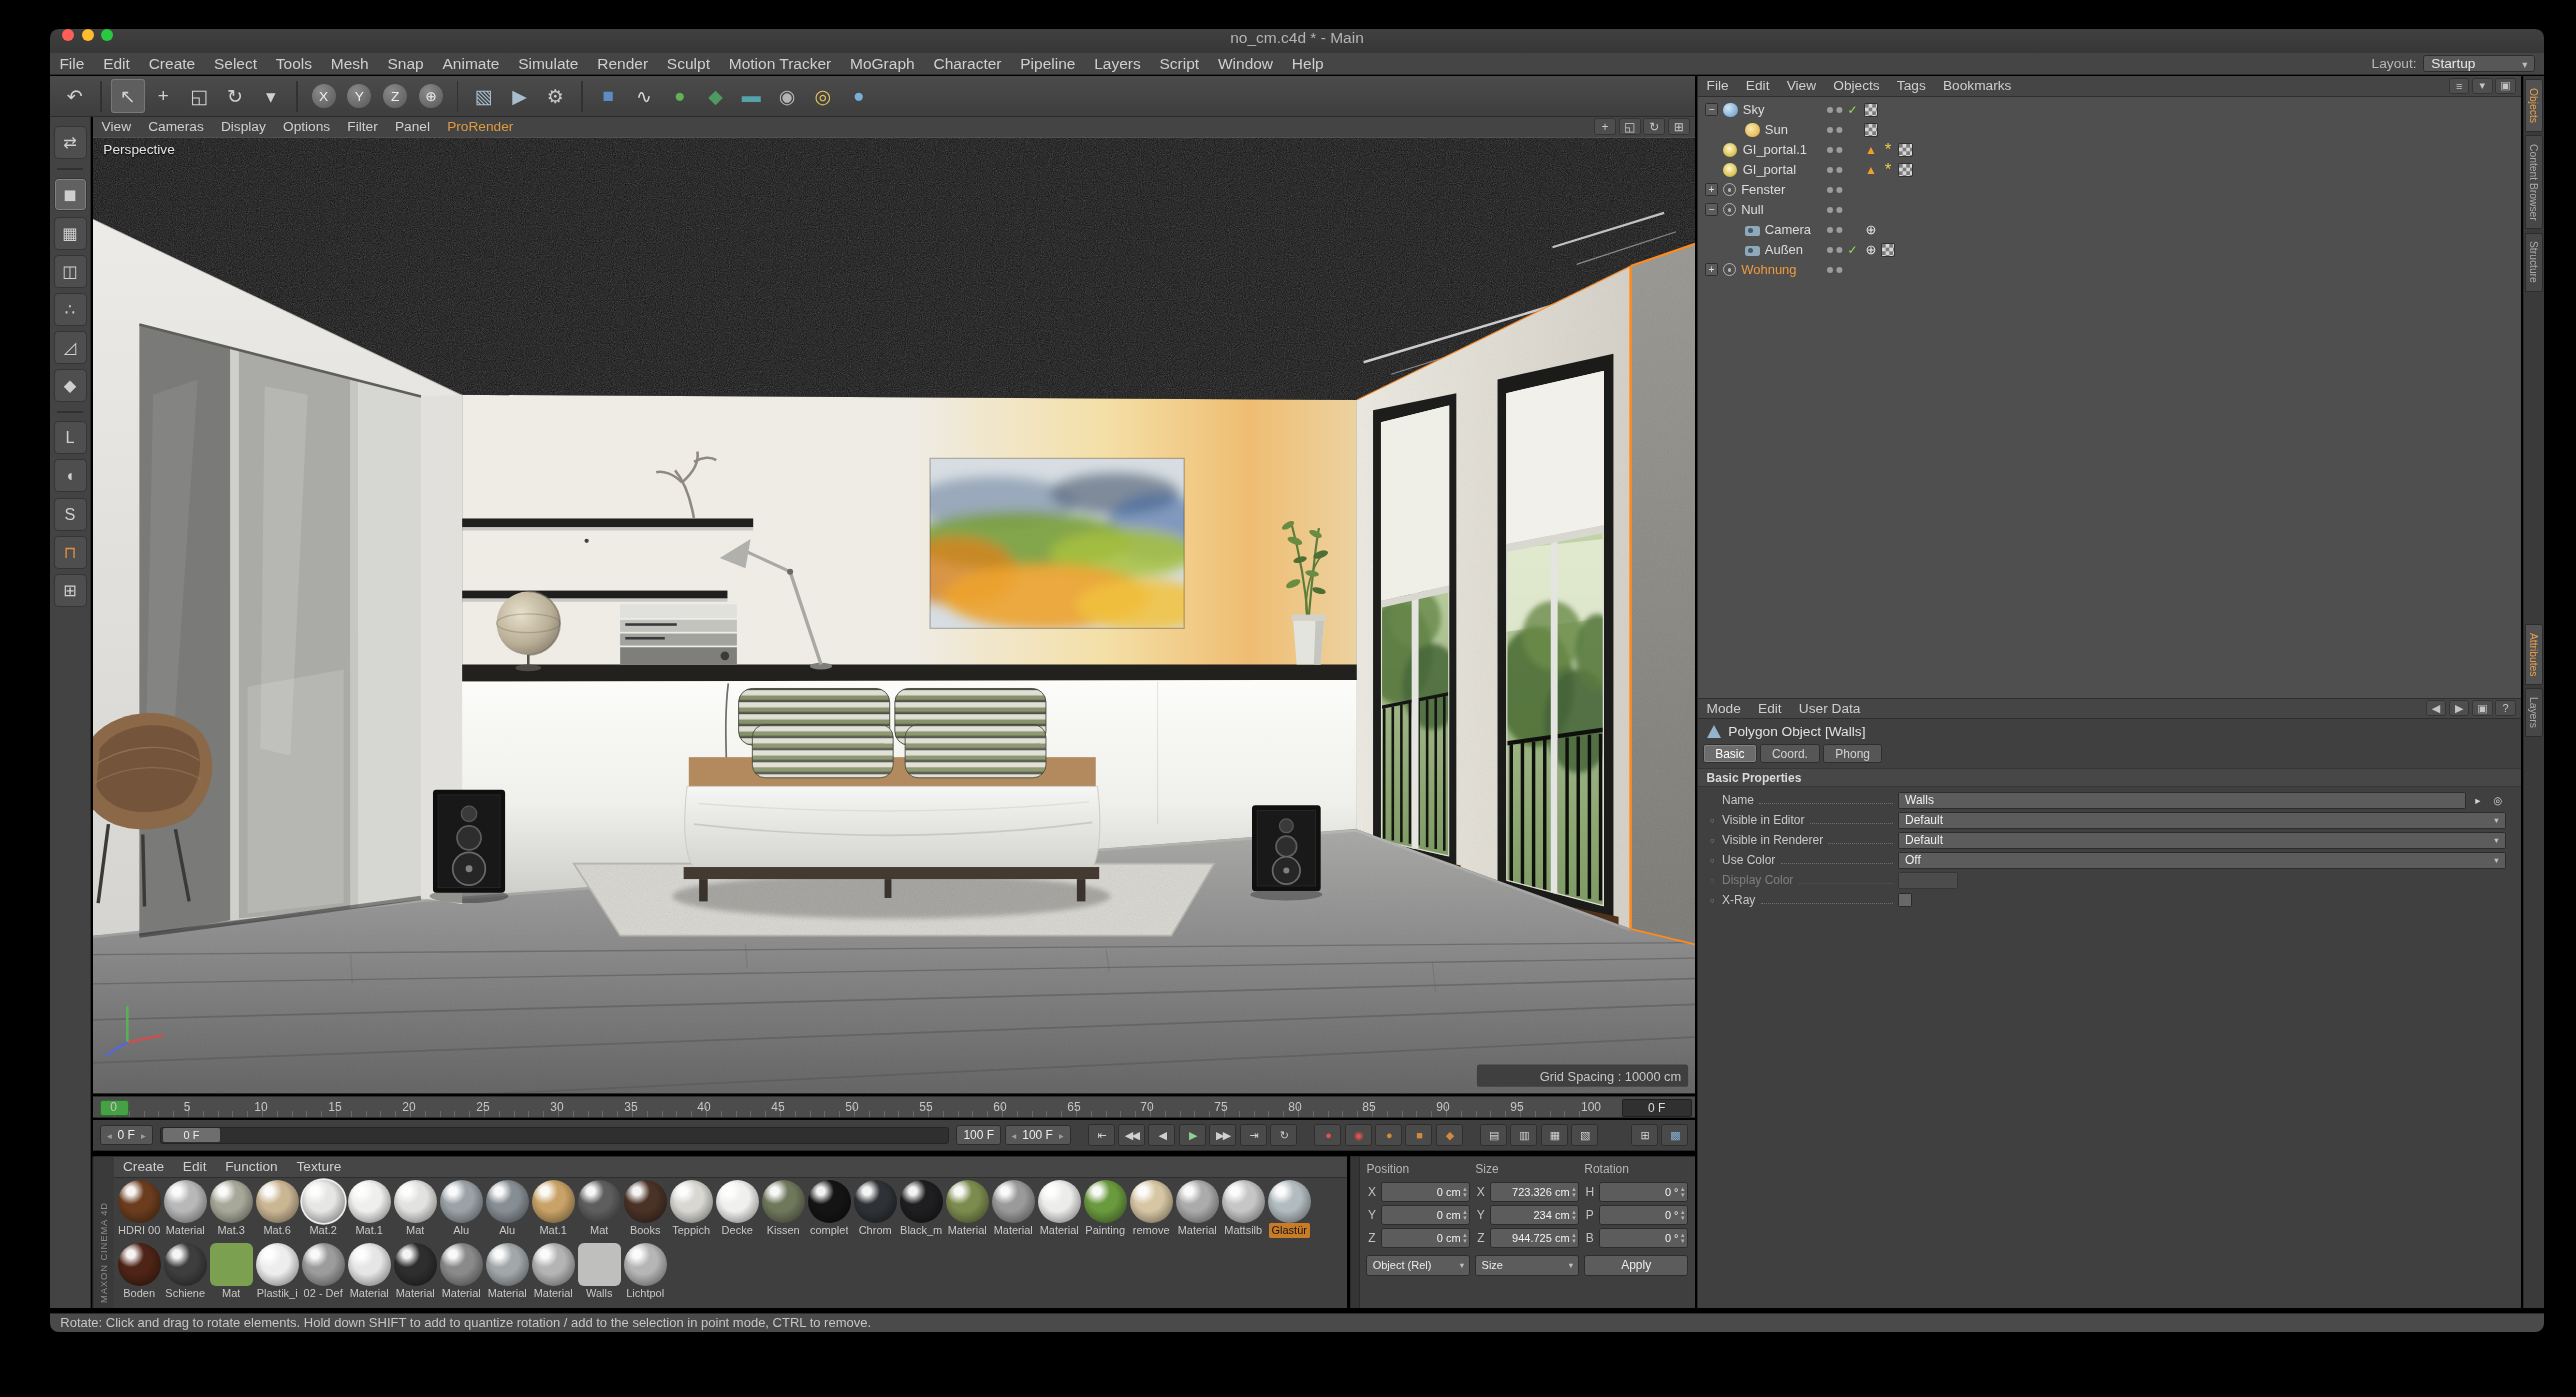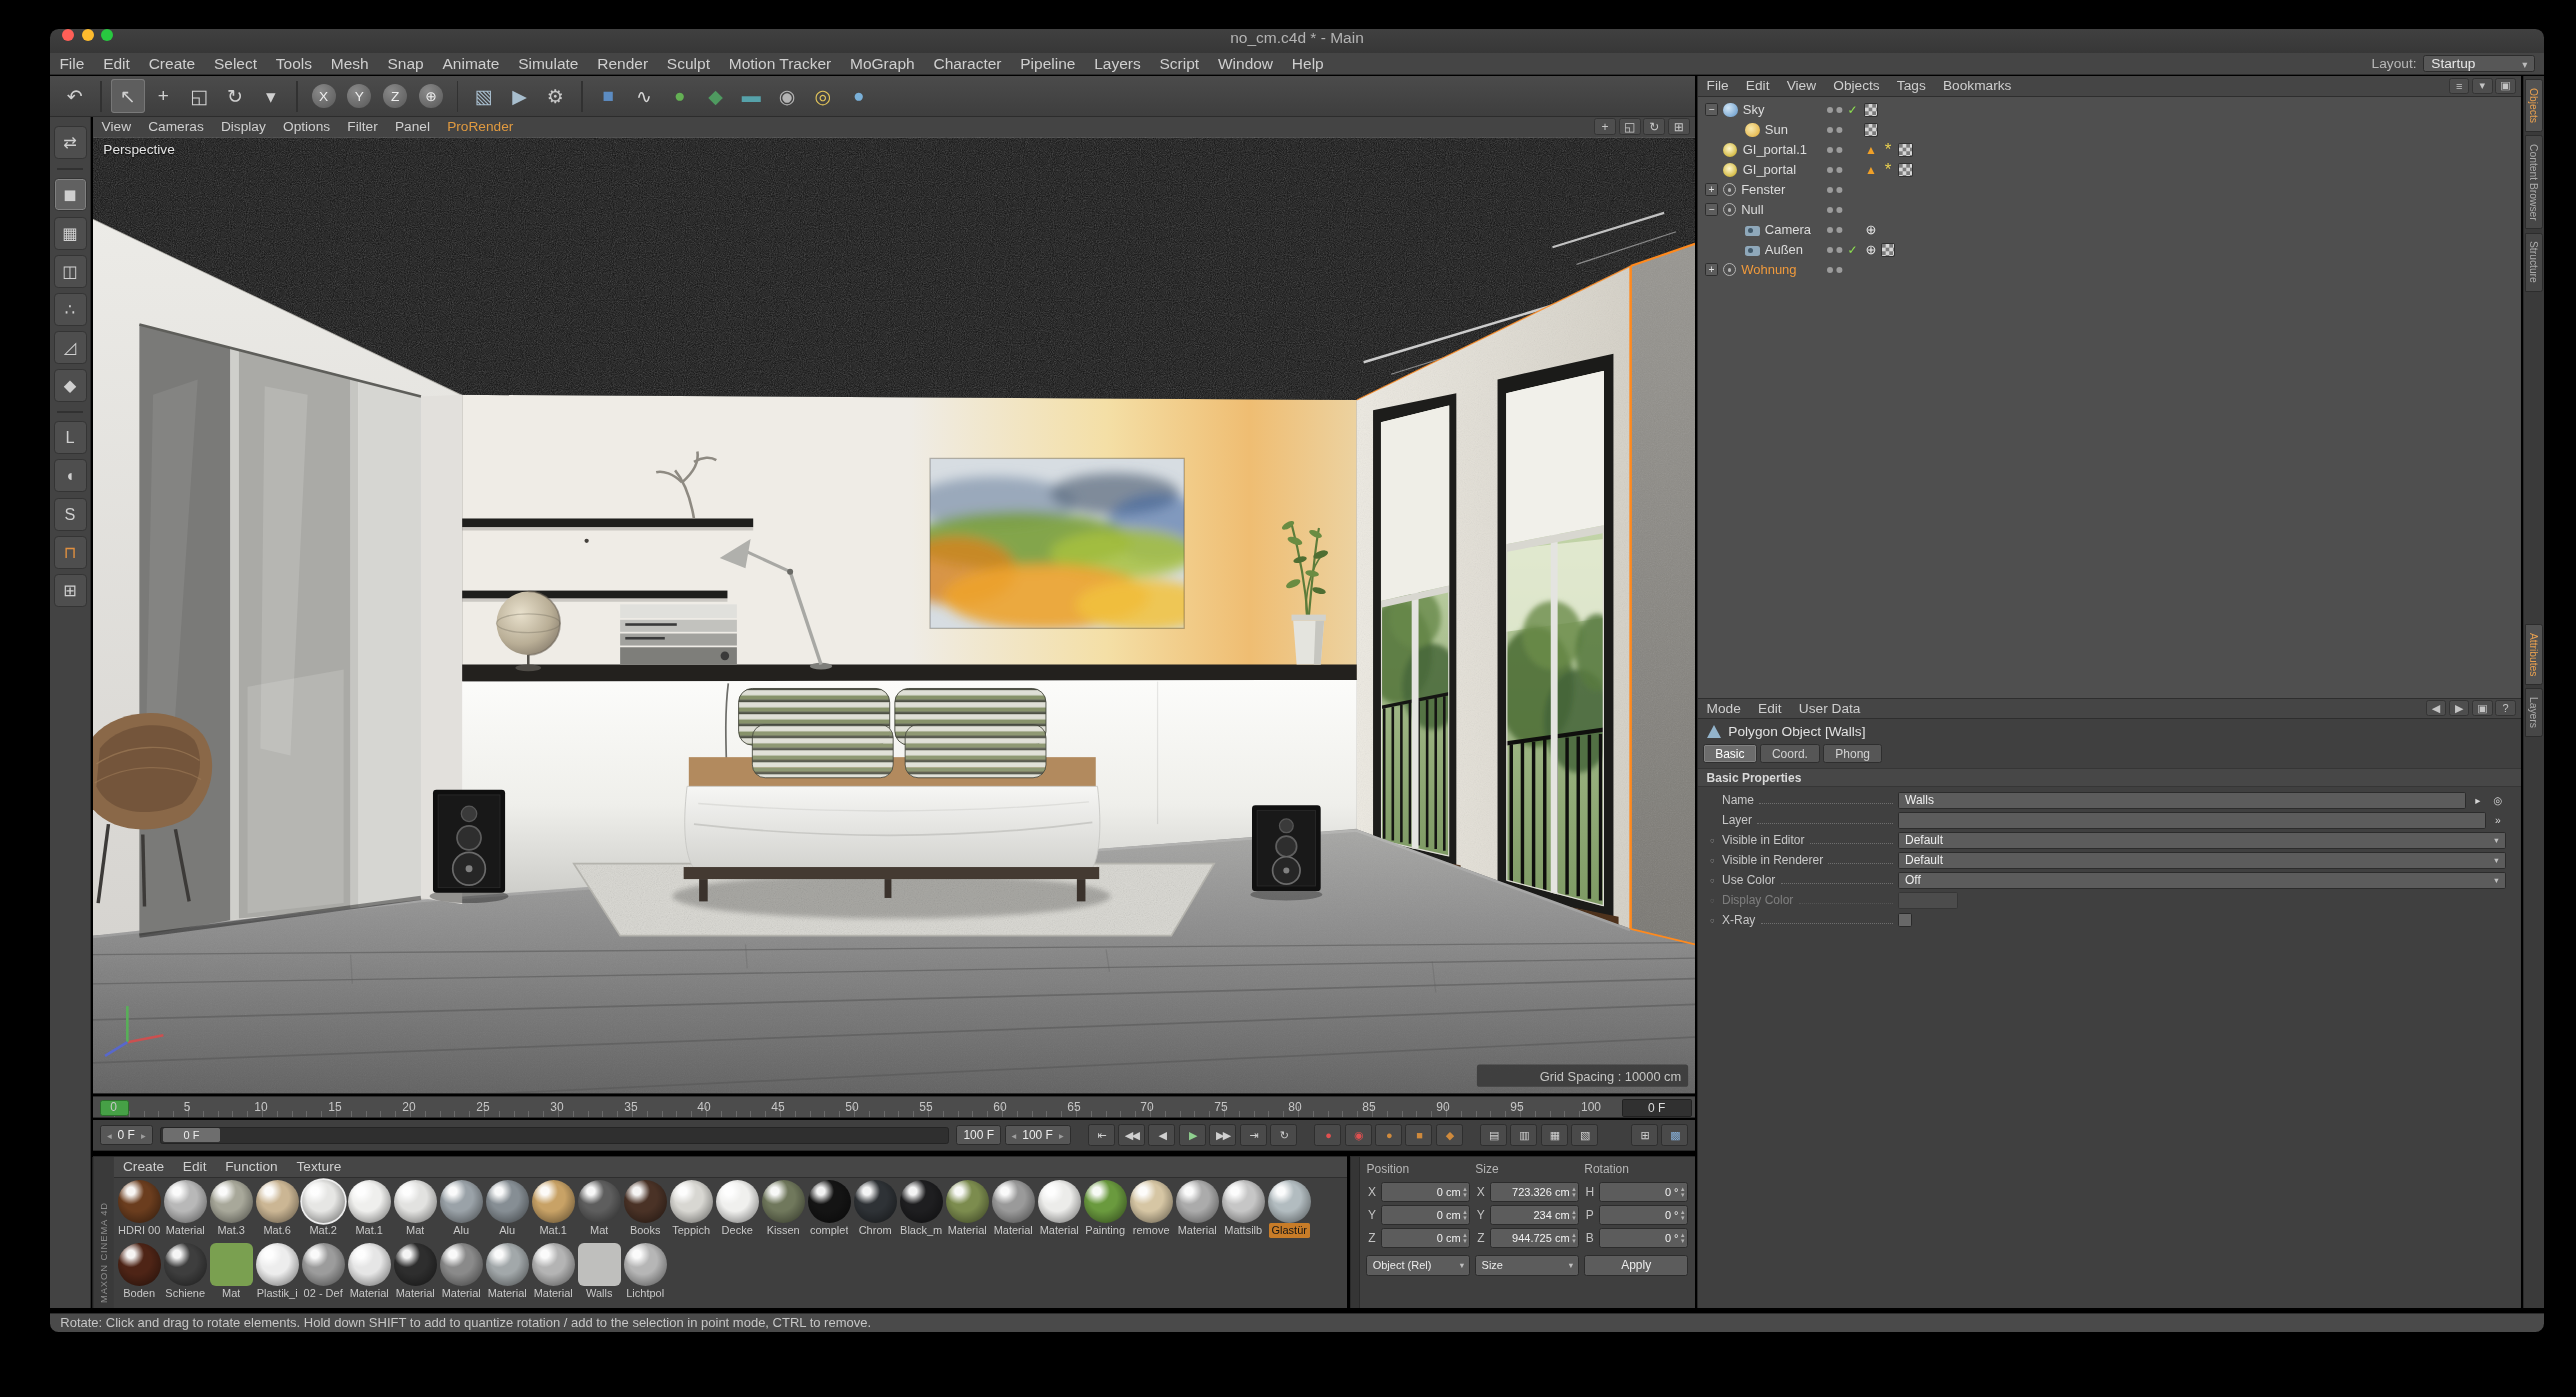--- a/index.html
+++ b/index.html
@@ -1251,29 +1251,20 @@
           <span class="adot"></span>
           <div class="alhs">
             <span class="alabel">Name</span>
             <span class="aleader"></span>
           </div>
           <div class="afield">Walls</div>
           <span class="aico">▸</span>
           <span class="aico">◎</span>
         </div>
         <div class="arow">
-          <span class="adot"></span>
-          <div class="alhs">
-            <span class="alabel">Layer</span>
-            <span class="aleader"></span>
-          </div>
-          <div class="afield"></div>
-          <span class="aico">»</span>
-        </div>
-        <div class="arow">
           <span class="adot">○</span>
           <div class="alhs">
             <span class="alabel">Visible in Editor</span>
             <span class="aleader"></span>
           </div>
           <div class="adropdown">
             <i>Default</i>
             <b>▾</b>
           </div>
         </div>

